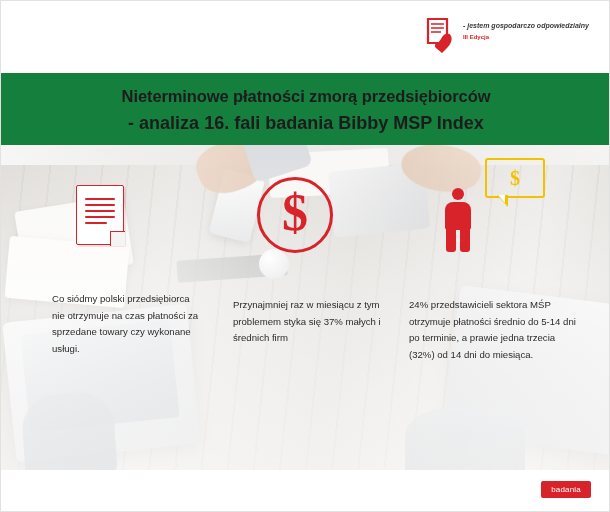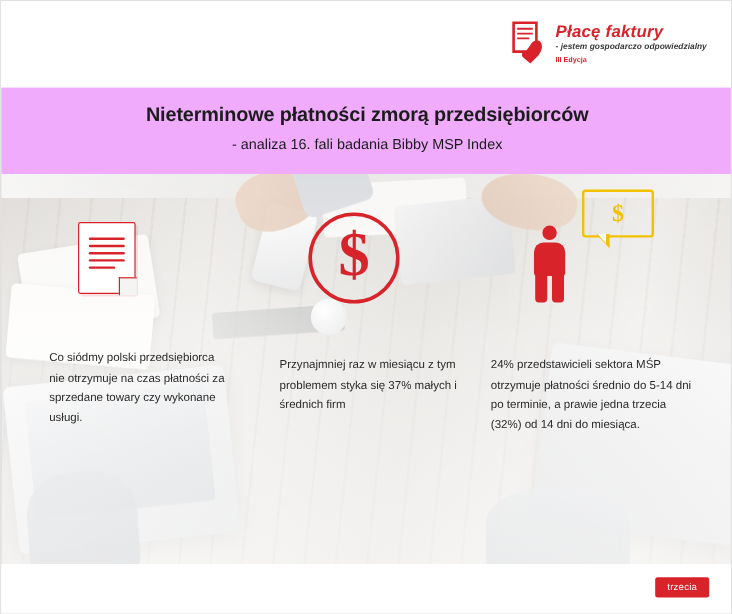--- a/index.html
+++ b/index.html
@@ -70,36 +70,36 @@
     margin-top: 5px;
     line-height: 1;
   }
 
   
   .headband {
     position: absolute;
     left: 0; top: 72px;
     width: 610px;
     height: 72px;
-    background: #f0abfc;
+    background: #15803d;
     text-align: center;
   }
   .headline1 {
     margin: 0;
     padding-top: 14px;
     font-size: 16.5px;
     font-weight: bold;
     color: #1c1c1c;
     letter-spacing: -.1px;
   }
   .headline2 {
     margin: 0;
     padding-top: 7px;
-    font-size: 12px;
-    font-weight: normal;
+    font-size: 18px;
+    font-weight: bold;
     color: #1c1c1c;
   }
 
   
   .photo {
     position: absolute;
     left: 0; top: 144px;
     width: 610px;
     height: 325px;
     overflow: hidden;
@@ -169,21 +169,21 @@
     position: absolute;
     left: 0; top: 144px;
     width: 610px;
     height: 325px;
   }
   .col {
     position: absolute;
     top: 0;
     height: 325px;
   }
-  .col-1 { left: 40px; width: 150px; }
+  .col-1 { left: 51px; width: 150px; }
   .col-2 { left: 232px; width: 152px; }
   .col-3 { left: 408px; width: 168px; }
 
   .icon-wrap {
     height: 122px;
     display: flex;
     align-items: center;
     justify-content: center;
     padding-top: 18px;
     box-sizing: border-box;
@@ -357,21 +357,20 @@
   <div class="topbar">
     <div class="logo">
       <div class="logo-mark">
         <svg width="30" height="38" viewBox="0 0 30 38" aria-hidden="true">
           <path d="M3 2 H22 L22 26 L12 26 L3 26 Z" fill="#ffffff" stroke="#d8232a" stroke-width="2.2"></path>
           <path d="M6 7 H19 M6 11 H19 M6 15 H16" stroke="#d8232a" stroke-width="1.6"></path>
           <path d="M16 22 c3 -6 8 -7 10 -3 c2 4 -1 9 -4 12 l-5 5 l-6 -5 c-2 -2 -1 -5 2 -5 z" fill="#d8232a"></path>
         </svg>
       </div>
       <div class="logo-text">
-        <div class="logo-title">Płacę faktury</div>
         <div class="logo-sub">- jestem gospodarczo odpowiedzialny</div>
         <div class="logo-edition">III Edycja</div>
       </div>
     </div>
   </div>
 
   <div class="headband">
     <h1 class="headline1">Nieterminowe płatności zmorą przedsiębiorców</h1>
     <h2 class="headline2">- analiza 16. fali badania Bibby MSP Index</h2>
   </div>
@@ -435,16 +434,16 @@
             <span>$</span>
           </div>
         </div>
       </div>
       <div class="col-text">24% przedstawicieli sektora MŚP otrzymuje płatności średnio do 5-14 dni po terminie, a prawie jedna trzecia (32%) od 14 dni do miesiąca.</div>
     </div>
 
   </div>
 
   <div class="footer">
-    <div class="infogram-badge">trzecia</div>
+    <div class="infogram-badge">badania</div>
   </div>
 
 </div>
 
 </body></html>

